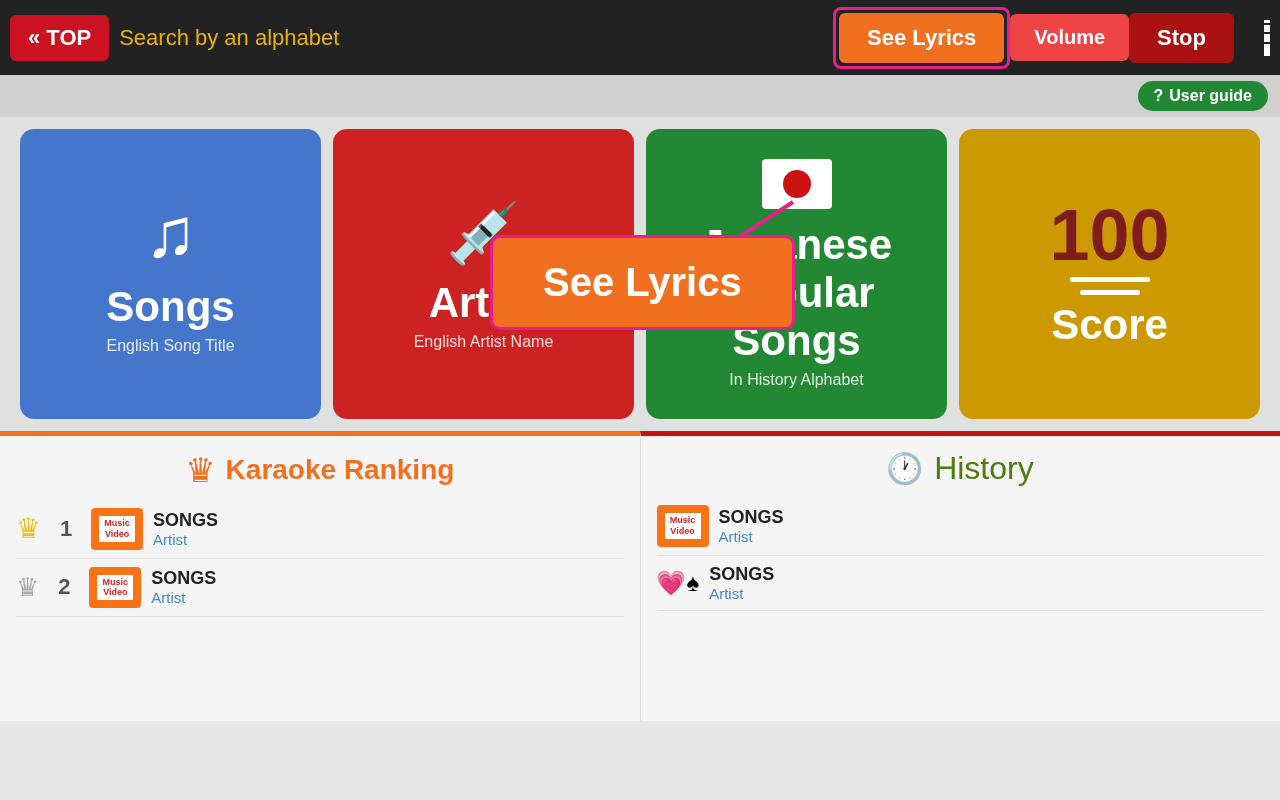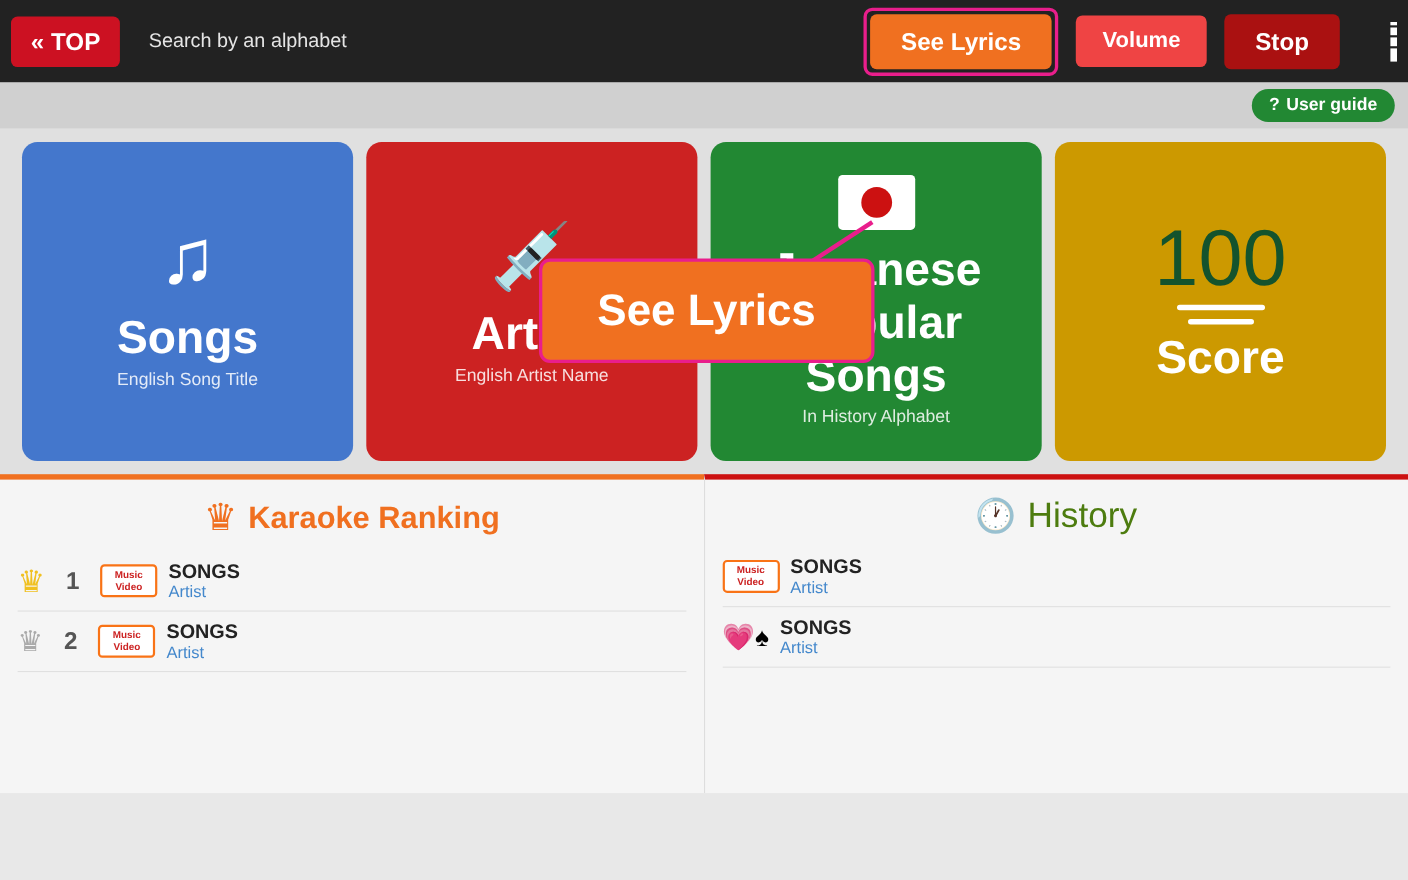--- a/index.html
+++ b/index.html
@@ -1,27 +1,27 @@
 <!DOCTYPE html>
 <html><head>
   <meta charset="utf-8">
   <style>
     * { margin: 0; padding: 0; box-sizing: border-box; }
     body { width: 1280px; height: 800px; background: #e8e8e8; font-family: Arial, sans-serif; overflow: hidden; }
 
     
     .header {
-      display: flex; align-items: center; background: #222; height: 75px; padding: 0 10px; gap: 16px;
+      display: flex; align-items: center; background: #222; height: 75px; padding: 0 10px; gap: 0;
     }
     .top-btn {
       background: #cc1122; color: white; font-size: 22px; font-weight: bold; padding: 10px 18px;
       border-radius: 6px; border: none; cursor: pointer; white-space: nowrap;
     }
     .search-label {
-      color: #e5e5e5; font-size: 18px; flex: 1; padding-left: 10px;
+      color: #eab308; font-size: 22px; flex: 1; padding-left: 10px;
     }
     .see-lyrics-header-wrapper {
       position: relative;
       border: 3px solid #e91e8c; border-radius: 8px; padding: 3px;
     }
     .see-lyrics-header {
       background: #f07020; color: white; font-size: 22px; font-weight: bold;
       padding: 12px 28px; border-radius: 6px; border: none; cursor: pointer;
     }
     .volume-btn {
@@ -60,21 +60,21 @@
       min-height: 290px; cursor: pointer; position: relative;
     }
     .tile-songs { background: #4477cc; }
     .tile-artist { background: #cc2222; }
     .tile-japanese { background: #228833; }
     .tile-score { background: #cc9900; }
 
     .tile-icon { font-size: 70px; color: white; margin-bottom: 10px; }
     .tile-title { font-size: 42px; font-weight: bold; color: white; text-align: center; }
     .tile-subtitle { font-size: 16px; color: rgba(255,255,255,0.85); text-align: right; margin-top: 6px; }
-    .score-number { font-size: 72px; font-weight: normal; color: #14532d; line-height: 1; }
+    .score-number { font-size: 72px; font-weight: bold; color: #7f1d1d; line-height: 1; }
     .score-underline { width: 80px; height: 5px; background: white; margin: 6px auto; border-radius: 3px; }
 
     
     .see-lyrics-popup {
       position: absolute; top: 118px; left: 490px;
       background: #f07020; color: white; font-size: 40px; font-weight: bold;
       padding: 22px 50px; border-radius: 10px;
       border: 3px solid #e91e8c;
       white-space: nowrap; z-index: 10;
     }
@@ -100,21 +100,21 @@
 
     .ranking-row {
       display: flex; align-items: center; gap: 10px; padding: 8px 0;
       border-bottom: 1px solid #e0e0e0;
     }
     .rank-number {
       font-size: 22px; font-weight: bold; color: #555; width: 30px; text-align: center;
     }
 
     .music-video-badge {
-      background: white; border: 2px solid #f97316; border-radius: 4px;
+      background: white; border: 8px solid #f97316; border-radius: 4px;
       font-size: 11px; font-weight: bold; color: #4488cc; padding: 2px 4px;
       text-align: center; line-height: 1.2; width: 52px;
     }
     .music-video-badge span { color: #cc2222; font-size: 9px; display: block; }
 
     .song-info { flex: 1; }
     .song-name { font-size: 18px; font-weight: bold; color: #222; }
     .artist-name { font-size: 15px; color: #4488cc; }
 
     

